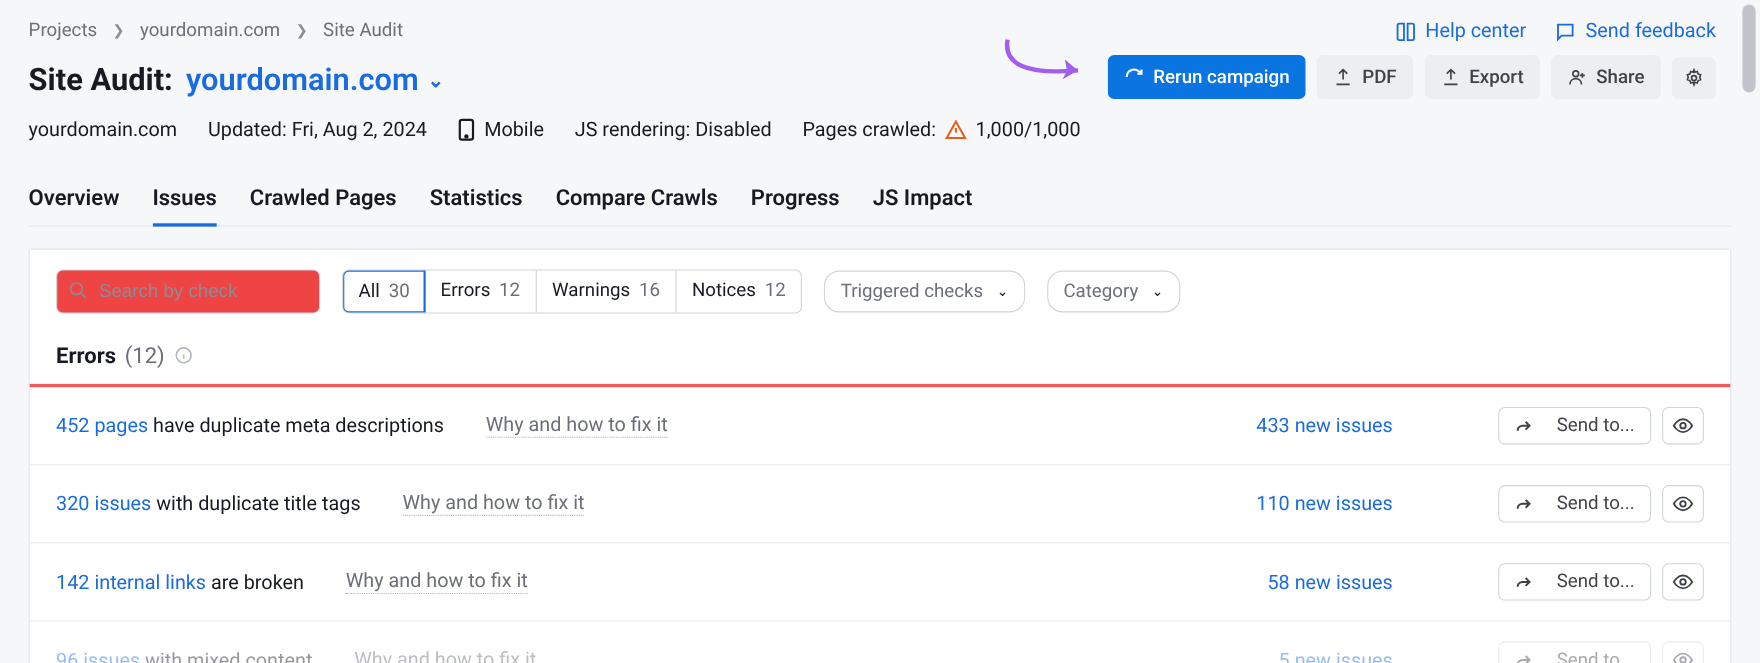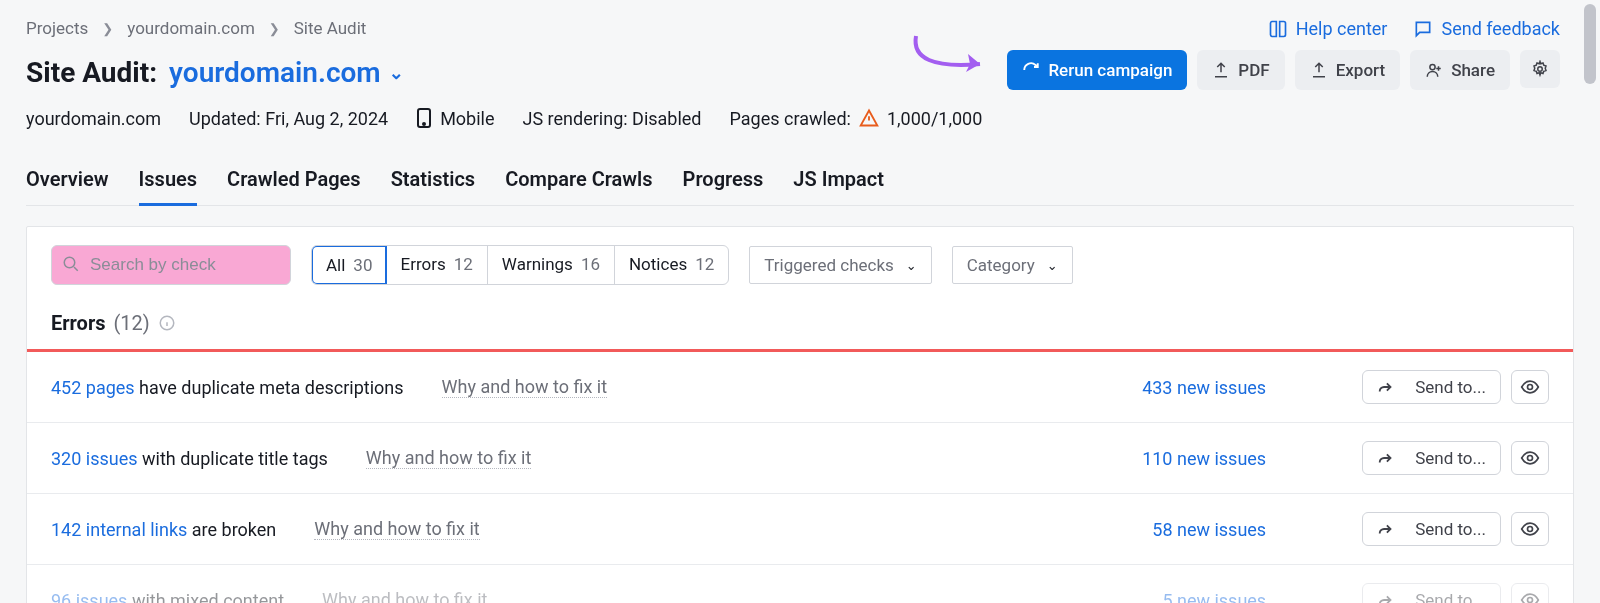--- a/index.html
+++ b/index.html
@@ -11,52 +11,52 @@
   .breadcrumbs .chev { color: #8a8d97; font-size: 13px; }
   .header-links { position: absolute; right: 40px; top: 18px; display: flex; gap: 26px; color: #1a6cde; font-size: 18px; }
   .header-links .hlink { display: flex; align-items: center; gap: 8px; cursor: pointer; }
   .header-links svg { width: 20px; height: 20px; }
 
   .title-row { display: flex; align-items: center; gap: 12px; margin-top: 18px; }
   .page-title { font-size: 28px; font-weight: 700; color: #171a22; }
   .domain-dd { font-size: 28px; font-weight: 600; color: #1a6cde; display: flex; align-items: center; gap: 8px; cursor: pointer; }
   .domain-dd .caret { font-size: 18px; }
 
-  .action-bar { position: absolute; right: 40px; top: 50px; display: flex; align-items: flex-start; gap: 10px; }
+  .action-bar { position: absolute; right: 40px; top: 50px; display: flex; align-items: flex-end; gap: 10px; }
   .btn { display: inline-flex; align-items: center; gap: 8px; border-radius: 6px; padding: 9px 14px; font-size: 17px; font-weight: 550; cursor: pointer; border: 1px solid transparent; }
   .btn-primary { background: #0a74e0; color: #fff; }
   .btn-secondary { background: #eceef1; color: #40424a; }
   .btn-icon-only { padding: 9px 10px; }
   .btn svg { width: 18px; height: 18px; }
 
   .arrow-callout { position: absolute; left: 908px; top: 28px; pointer-events: none; }
 
   .meta-row { display: flex; align-items: center; gap: 28px; margin-top: 18px; color: #171a22; font-size: 18px; }
   .meta-row .muted { color: #171a22; }
   .meta-item { display: inline-flex; align-items: center; gap: 8px; }
   .warn-icon { color: #e85c1c; }
 
   .tabs { display: flex; gap: 30px; margin-top: 30px; padding: 0 0 0 0; border-bottom: 1px solid #e3e5e8; font-size: 20px; font-weight: 600; }
   .tab { padding: 8px 0 12px 0; cursor: pointer; color: #171a22; }
   .tab.active { color: #171a22; border-bottom: 3px solid #1a6cde; margin-bottom: -1px; }
 
   .panel { background: #fff; margin: 20px 26px 0 26px; border: 1px solid #e3e5e8; border-radius: 2px; padding-top: 18px; }
   .filter-row { display: flex; align-items: center; gap: 20px; padding: 0 24px 18px 24px; }
   .search-wrap { position: relative; }
-  .search-input { width: 240px; height: 40px; border: 1px solid #d1d4da; border-radius: 6px; padding: 0 12px 0 38px; font-size: 17px; color: #171a22; background: #f9a8d4; }
+  .search-input { width: 240px; height: 40px; border: 1px solid #d1d4da; border-radius: 6px; padding: 0 12px 0 38px; font-size: 17px; color: #171a22; background: #ef4444; }
   .search-input::placeholder { color: #8a8d97; }
   .search-wrap .mag { position: absolute; left: 11px; top: 10px; width: 18px; height: 18px; color: #8a8d97; }
 
   .seg { display: flex; border: 1px solid #d1d4da; border-radius: 6px; overflow: hidden; }
   .seg .segbtn { padding: 8px 14px; font-size: 17px; color: #171a22; border-right: 1px solid #d1d4da; cursor: pointer; display: flex; gap: 8px; align-items: baseline; }
   .seg .segbtn:last-child { border-right: none; }
   .seg .segbtn.active { border: 2px solid #1a6cde; margin: -1px; border-radius: 6px 0 0 6px; padding: 8px 13px; }
   .seg .count { color: #6c6f78; }
 
-  .dd { border: 1px solid #d1d4da; border-radius: 2px; padding: 8px 14px; font-size: 17px; color: #6c6f78; display: flex; align-items: center; gap: 12px; cursor: pointer; }
+  .dd { border: 1px solid #d1d4da; border-radius: 14px; padding: 8px 14px; font-size: 17px; color: #6c6f78; display: flex; align-items: center; gap: 12px; cursor: pointer; }
   .dd .caret { color: #171a22; font-size: 13px; }
 
   .section-head { padding: 8px 24px 14px 24px; font-size: 20px; display: flex; align-items: center; gap: 8px; border-bottom: 3px solid #f25a5a; }
   .section-head .hname { font-weight: 700; }
   .section-head .hcount { color: #6c6f78; font-weight: 400; }
   .info-dot { width: 18px; height: 18px; color: #b4b7bf; }
 
   .issue-row { display: flex; align-items: center; padding: 18px 24px; border-bottom: 1px solid #e9ebee; font-size: 18px; gap: 10px; }
   .issue-row .lead { color: #1a6cde; cursor: pointer; }
   .issue-row .rest { color: #171a22; }

